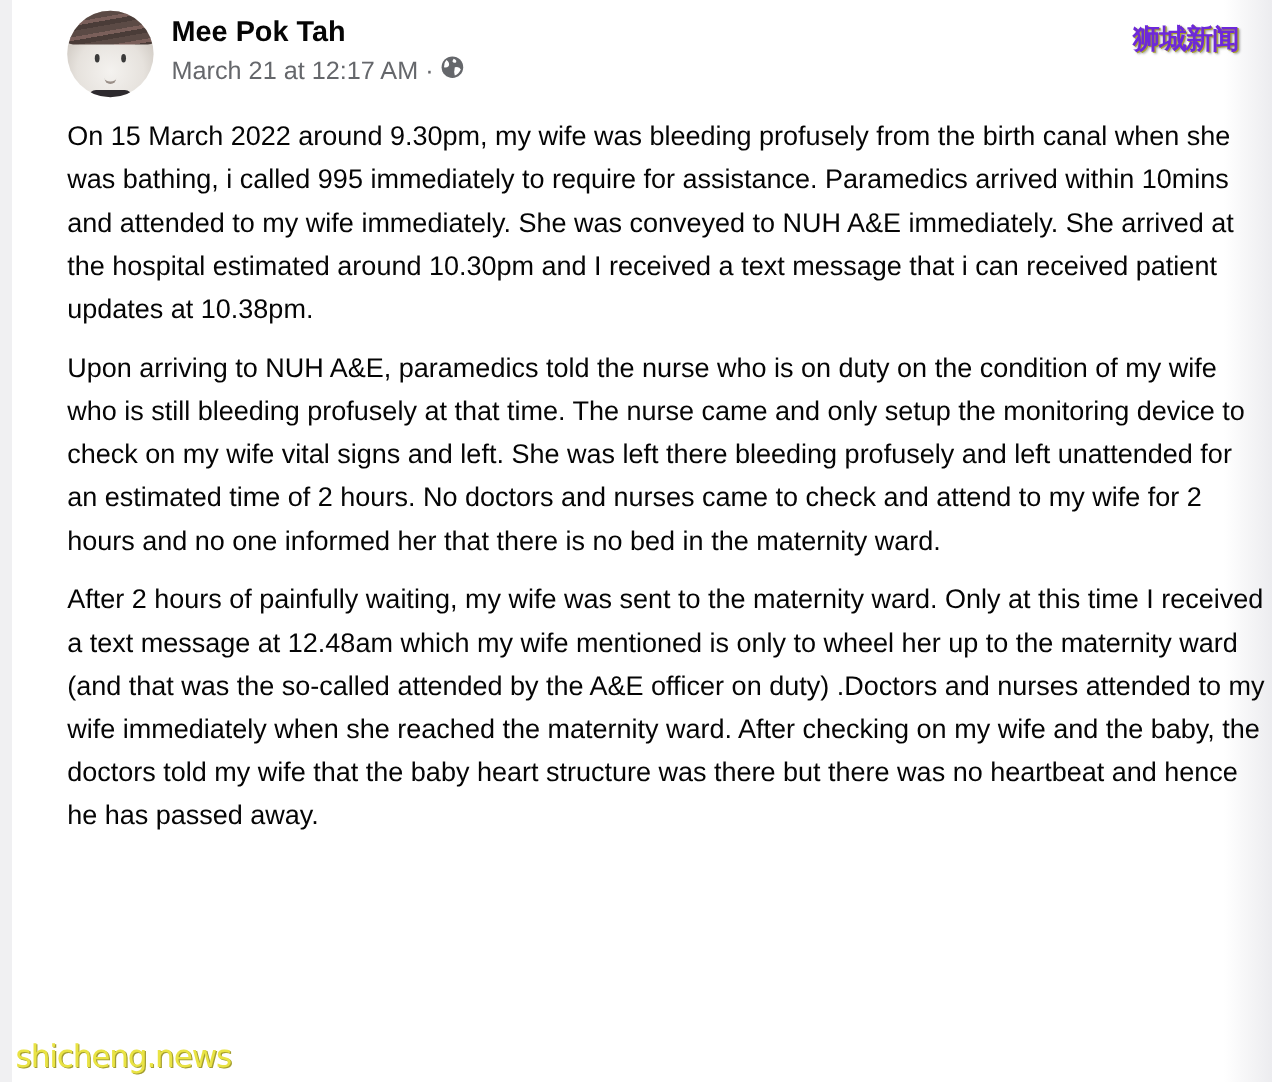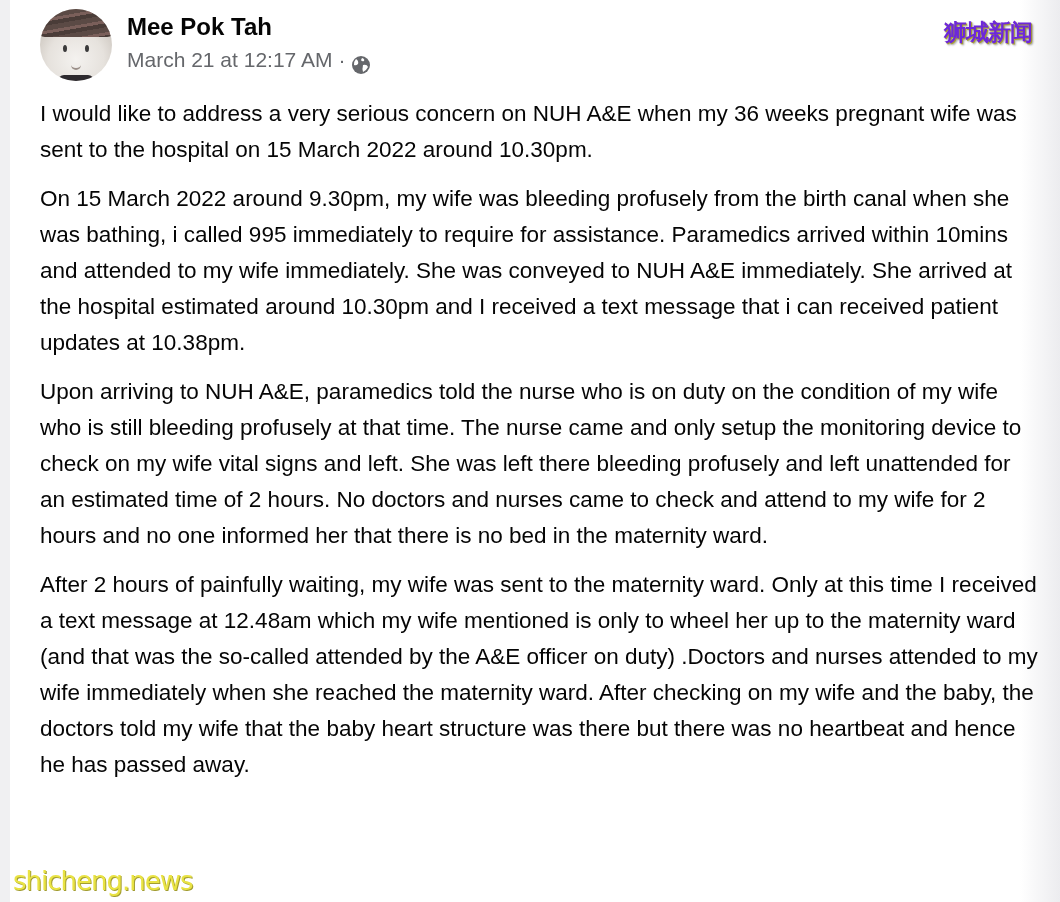--- a/index.html
+++ b/index.html
@@ -10,39 +10,39 @@
       color: #050505;
     }
     .left-strip {
       position: absolute; left: 0; top: 0; width: 10px; height: 902px;
       background: #f0f0f2;
     }
     .right-fade {
       position: absolute; right: 0; top: 0; width: 40px; height: 902px;
       background: linear-gradient(to right, rgba(255,255,255,0), #ececef);
     }
-    .post { position: absolute; left: 10px; top: 0; width: 864px; height: 902px; border-radius: 30px; }
+    .post { position: absolute; left: 26px; top: 0; width: 864px; height: 902px; border-radius: 30px; }
     .header { position: absolute; left: 30px; top: 9px; display: flex; align-items: center; }
     .avatar {
       width: 72px; height: 72px; border-radius: 50%; overflow: hidden;
       position: relative; flex: none;
       background: radial-gradient(circle at 50% 70%, #f4f2ef 0%, #e6e2dd 45%, #cfc9c2 70%, #8c817a 100%);
     }
     .avatar .hat {
       position: absolute; left: -4px; top: -6px; width: 80px; height: 34px;
       border-radius: 40px 40px 14px 14px;
       background: repeating-linear-gradient(170deg, #5b4a45 0 5px, #7a5f5a 5px 8px, #4a3c38 8px 12px);
     }
     .avatar .eye { position: absolute; top: 36px; width: 4px; height: 7px; border-radius: 50%; background: #3a3a3a; }
     .avatar .eye.l { left: 23px; } .avatar .eye.r { left: 45px; }
     .avatar .nose { position: absolute; left: 31px; top: 53px; width: 10px; height: 6px; border-bottom: 2px solid #9a8f88; border-radius: 0 0 6px 6px; }
     .avatar .collar { position: absolute; left: 18px; bottom: -2px; width: 36px; height: 8px; background: #2d2a2e; border-radius: 6px 6px 0 0; }
     .meta { margin-left: 15px; }
     .author { font-size: 24px; font-weight: bold; color: #050505; line-height: 30px; margin-top: -4px; }
-    .sub { font-size: 21px; color: #65676b; line-height: 28px; margin-top: 4px; display: flex; align-items: flex-end; }
+    .sub { font-size: 21px; color: #65676b; line-height: 28px; margin-top: 4px; display: flex; align-items: flex-start; }
     .sub .dot { margin: 0 6px; }
     .globe { width: 20px; height: 20px; display: inline-block; }
     .body-text { position: absolute; left: 30px; top: 96px; width: 1000px; font-size: 22.5px; line-height: 36px; color: #050505; }
     .body-text p { margin: 0 0 13px 0; }
     .wm-top {
       position: absolute; right: 28px; top: 17px; font-size: 23px; font-weight: bold;
       color: #6d28d9; text-shadow: 1px 1px 0 #a9a12a, 2px 2px 2px rgba(0,0,0,0.35);
       font-family: "DejaVu Sans", sans-serif; letter-spacing: -1px;
     }
     .wm-bottom {
@@ -77,21 +77,20 @@
             <path d="M5 4 Q8 6 7 9 Q5 11 3 10 Q3 6 5 4Z" fill="#fff"></path>
             <path d="M11 3 Q14 4 13 6 Q11 7 10 5Z" fill="#fff"></path>
             <path d="M12 10 Q16 9 17 12 Q15 16 12 17 Q11 14 12 10Z" fill="#fff"></path>
           </svg>
         </span>
       </div>
     </div>
   </div>
 
   <div class="body-text">
-    <p>I would like to address a very serious concern on NUH A&amp;E when my 36 weeks pregnant wife was sent to the hospital on 15 March 2022 around 10.30pm.</p>
     <p>On 15 March 2022 around 9.30pm, my wife was bleeding profusely from the birth canal when she was bathing, i called 995 immediately to require for assistance. Paramedics arrived within 10mins and attended to my wife immediately. She was conveyed to NUH A&amp;E immediately. She arrived at the hospital estimated around 10.30pm and I received a text message that i can received patient updates at 10.38pm.</p>
     <p>Upon arriving to NUH A&amp;E, paramedics told the nurse who is on duty on the condition of my wife who is still bleeding profusely at that time. The nurse came and only setup the monitoring device to check on my wife vital signs and left. She was left there bleeding profusely and left unattended for an estimated time of 2 hours. No doctors and nurses came to check and attend to my wife for 2 hours and no one informed her that there is no bed in the maternity ward.</p>
     <p>After 2 hours of painfully waiting, my wife was sent to the maternity ward. Only at this time I received a text message at 12.48am which my wife mentioned is only to wheel her up to the maternity ward (and that was the so-called attended by the A&amp;E officer on duty) .Doctors and nurses attended to my wife immediately when she reached the maternity ward. After checking on my wife and the baby, the doctors told my wife that the baby heart structure was there but there was no heartbeat and hence he has passed away.</p>
   </div>
 </div>
 
 <div class="wm-top">狮城新闻</div>
 <div class="wm-bottom">shicheng.news</div>
 
 </body></html>

